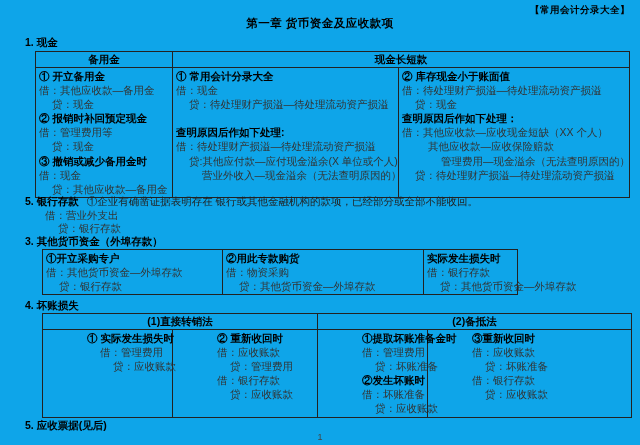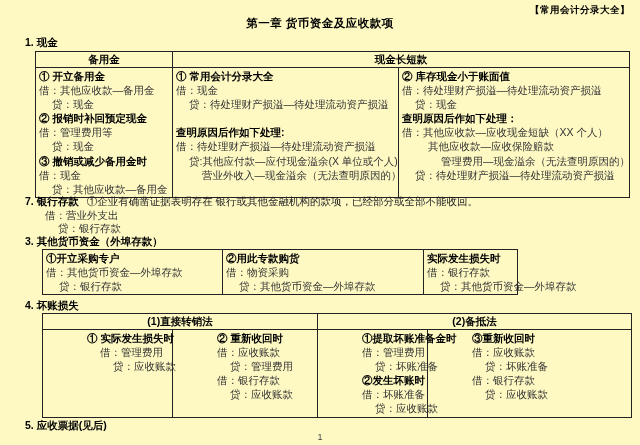--- a/index.html
+++ b/index.html
@@ -1,18 +1,18 @@
 <!DOCTYPE html>
 <html><head>
 <meta charset="utf-8">
 <style>
   * { margin:0; padding:0; box-sizing:border-box; }
   html,body { background:#ffffff; }
   .page {
-    position:relative; width:640px; height:445px; background:#fef9c3;
+    position:relative; width:640px; height:445px; background:#0ea5e9;
     font-family:"Liberation Sans", sans-serif; color:#000; overflow:hidden;
   }
   .corner { position:absolute; top:4px; right:10px; font-size:9.5px; font-weight:bold; letter-spacing:0.5px; }
   .title  { position:absolute; top:16px; left:0; width:100%; text-align:center; font-size:11.5px; font-weight:bold; letter-spacing:0.5px; }
   .seclbl { position:absolute; font-size:10.5px; font-weight:bold; white-space:nowrap; }
   .lbl1 { left:25px; top:36px; }
   .lbl3 { left:25px; top:235px; }
   .lbl4 { left:25px; top:299px; }
   .lbl5 { left:25px; top:419px; }
 
@@ -90,21 +90,21 @@
             <div class="ln" style="padding-left: 26px;">其他应收款—应收保险赔款</div>
             <div class="ln" style="padding-left: 39px;">管理费用—现金溢余（无法查明原因的）</div>
             <div class="ln" style="padding-left: 13px;">贷：待处理财产损溢—待处理流动资产损溢</div>
           </td>
     </tr>
   </tbody>
     </table>
 
   <div class="s2">
     <div class="head">
-      <span class="b">7. 银行存款</span><span class="note">①企业有确凿证据表明存在 银行或其他金融机构的款项，已经部分或全部不能收回。</span>
+      <span class="b">5. 银行存款</span><span class="note">①企业有确凿证据表明存在 银行或其他金融机构的款项，已经部分或全部不能收回。</span>
     </div>
     <div class="entries">
         <div class="ln">借：营业外支出</div>
         <div class="ln" style="padding-left: 13px;">贷：银行存款</div>
       </div>
   </div>
 
   <div class="seclbl lbl3">3. 其他货币资金（外埠存款）</div>
   <table class="t t3">
     <colgroup>

